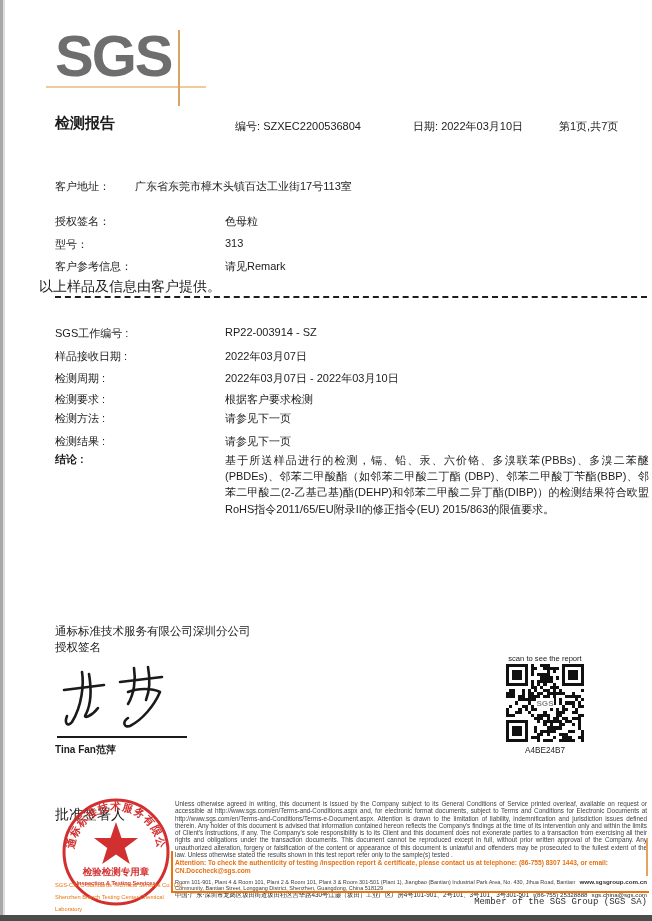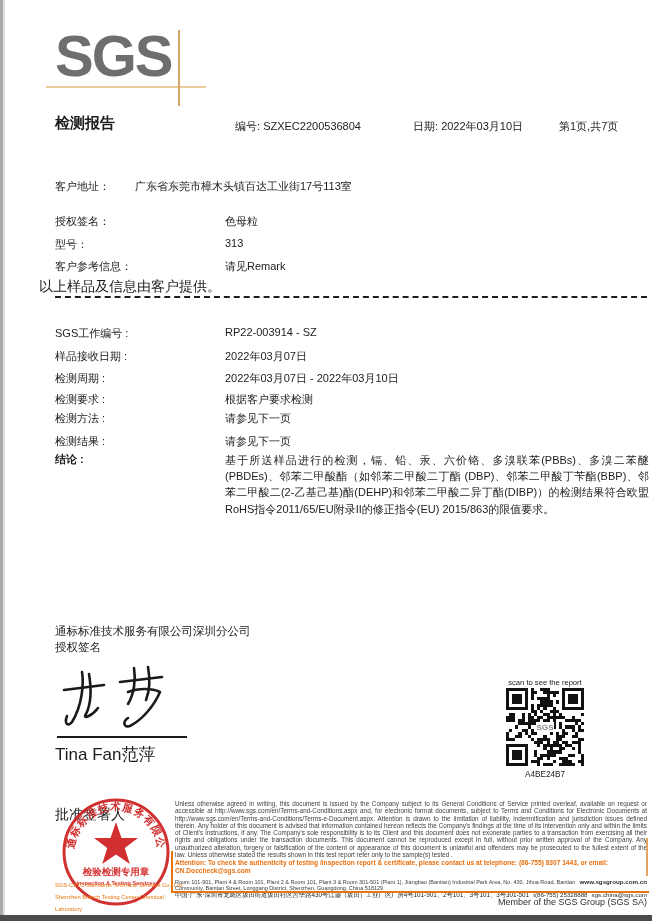--- a/index.html
+++ b/index.html
@@ -33,25 +33,25 @@
 
   .conclusion{position:absolute;left:55px;top:452px;display:flex;font-size:11px;}
   .conclusion .lbl{width:170px;flex:0 0 auto;font-weight:bold;}
   .conclusion .val{width:424px;line-height:16.2px;white-space:normal;text-align:justify;}
 
   
   .signer-company{position:absolute;left:55px;top:624px;font-size:11.5px;}
   .signer-auth{position:absolute;left:55px;top:640px;font-size:11.5px;}
   .sig-svg{position:absolute;left:58px;top:664px;}
   .sig-line{position:absolute;left:57px;top:736px;width:130px;height:2px;background:#1a1a1a;}
-  .sig-name{position:absolute;left:55px;top:743px;font-size:17px;}
+  .sig-name{position:absolute;left:55px;top:743px;font-size:10px;font-weight:bold;}
   .sig-role{position:absolute;left:55px;top:806px;font-size:14px;}
 
   
-  .qr-block{position:absolute;left:499px;top:654px;width:92px;text-align:center;margin-top:24px;}
+  .qr-block{position:absolute;left:499px;top:654px;width:92px;text-align:center;}
   .qr-caption{font-size:7.6px;color:#222;}
   .qr-svg{margin-top:1px;}
   .qr-code-text{font-size:8.2px;color:#222;margin-top:0px;}
 
   
   .stamp{position:absolute;left:60px;top:796px;opacity:0.92;}
   .stamp-org{position:absolute;left:55px;top:879px;width:132px;font-size:5.7px;
     color:#e8750f;line-height:12px;}
   .footer-text{position:absolute;left:175px;top:800px;width:472px;}
   .legal{font-size:6.35px;line-height:7.3px;color:#3f3f3f;text-align:justify;}
@@ -59,21 +59,21 @@
   .addr{margin-top:3px;}
   .addr-row{display:flex;gap:4px;align-items:baseline;}
   .addr-en{font-size:5.5px;color:#3c3c3c;flex:1;}
   .addr-web{font-size:6.2px;color:#2c2c2c;font-weight:bold;white-space:nowrap;}
   .addr-cn{font-size:6.3px;color:#222;flex:1;white-space:nowrap;overflow:hidden;}
   .addr-phone{font-size:6.2px;color:#2c2c2c;white-space:nowrap;}
   .addr-mail{font-size:6.2px;color:#2c2c2c;white-space:nowrap;}
   .orange-vline{position:absolute;left:171px;top:851px;width:2px;height:40px;background:#e8750f;}
   .orange-hline{position:absolute;left:171px;top:891px;width:478px;height:2px;background:#e8750f;}
   .orange-vline-r{position:absolute;left:646px;top:838px;width:2px;height:38px;background:#e8a25f;}
-  .member{position:absolute;left:420px;top:897px;width:227px;text-align:right;font-size:9px;color:#2e2e2e;}
+  .member{position:absolute;left:420px;top:897px;width:227px;text-align:right;font-size:9px;color:#2e2e2e;font-family:Liberation Mono, monospace;}
 </style>
 </head>
 <body>
 
 <div class="page">
   <div class="scan-edge-left"></div>
   <div class="scan-edge-left2"></div>
 
   <div class="logo">SGS</div>
   <div class="logo-hline"></div>

